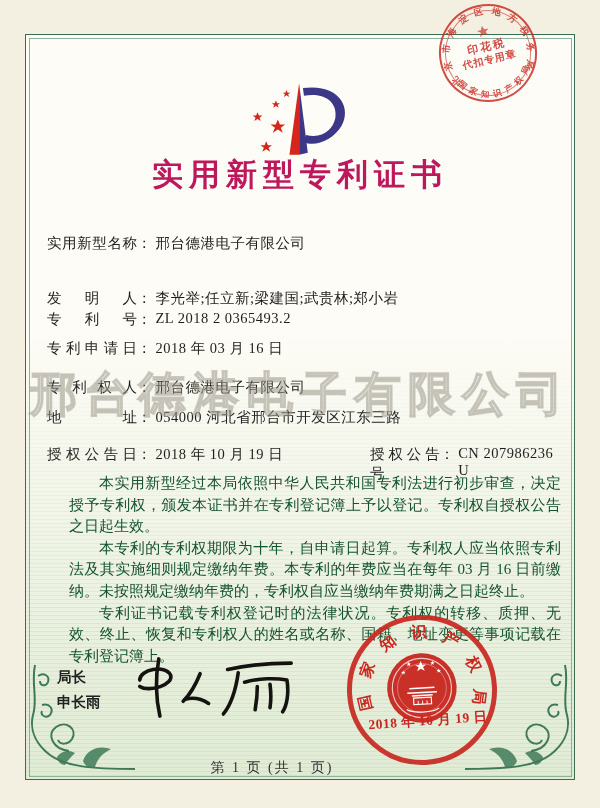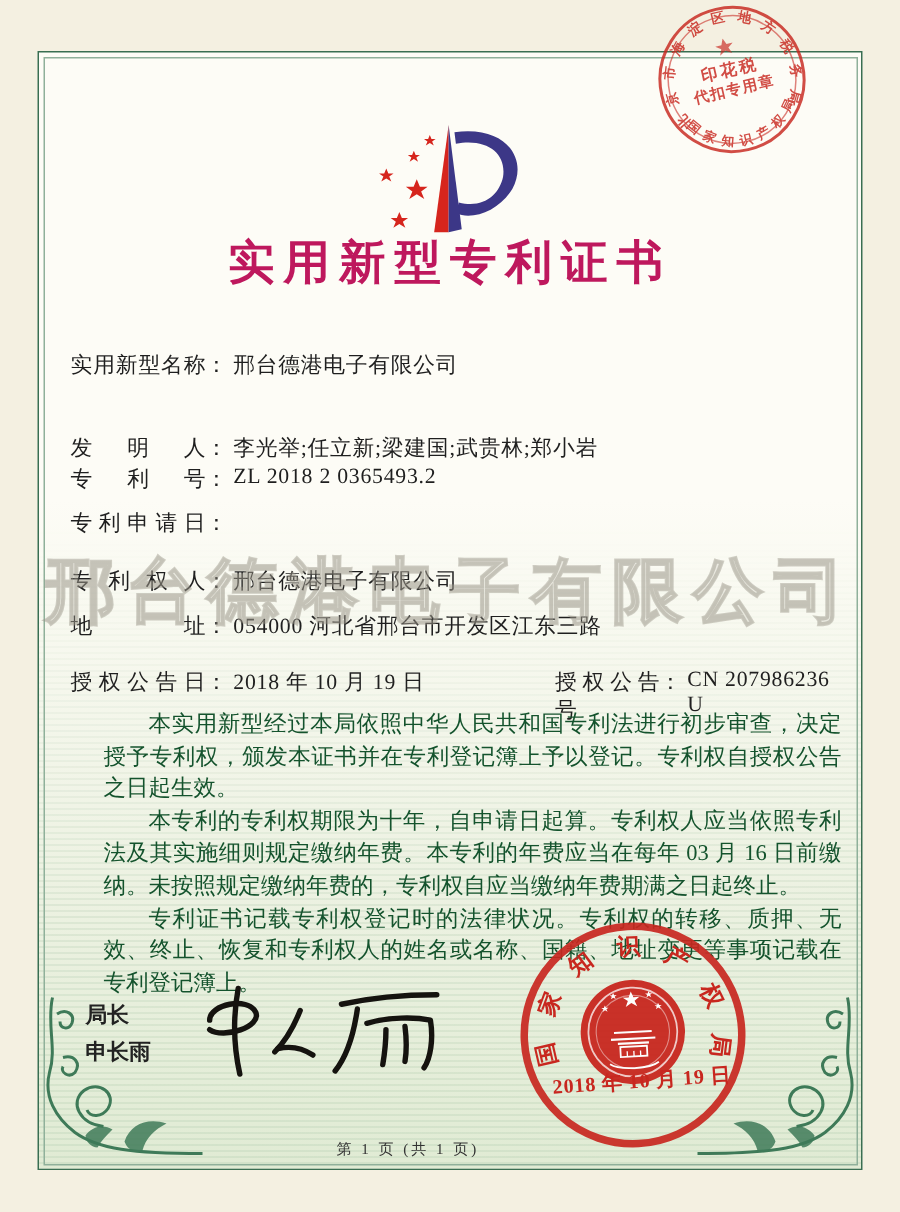--- a/index.html
+++ b/index.html
@@ -67,21 +67,21 @@
   .stamp [data-ring="seal_top.arc_top|42|-118|118|0"]>span{font-size:9px;font-weight:700;color:var(--seal-red,#c8271f);}
   .stamp [data-ring="seal_top.arc_bottom|41|232|128|1"]>span{font-size:8.5px;font-weight:700;color:var(--seal-red,#c8271f);}
   .stamp .c1{position:absolute;left:0;right:0;top:38px;text-align:center;font-size:11px;font-weight:700;color:var(--seal-red,#c8271f);letter-spacing:2px;}
   .stamp .c2{position:absolute;left:0;right:0;top:52px;text-align:center;font-size:10px;font-weight:700;color:var(--seal-red,#c8271f);letter-spacing:1px;}
   .stamp .st-star{position:absolute;left:46px;top:24px;width:12px;height:12px;}
 
   [data-ring]{position:absolute;inset:0;pointer-events:none;}
   [data-ring]>span{position:absolute;left:50%;top:50%;width:1em;height:1em;line-height:1em;
     margin:-0.5em 0 0 -0.5em;text-align:center;display:block;}
 
-  .page-num{position:absolute;left:0;right:56px;top:724px;text-align:center;font-size:10px;color:#333;letter-spacing:2px;}
+  .page-num{position:absolute;left:0;right:56px;top:724px;text-align:center;font-size:14px;color:#333;letter-spacing:2px;}
 
   .fl{position:absolute;width:112px;height:116px;}
   .fl path{stroke:var(--flourish-green,#3e7a58);fill:none;stroke-width:2;}
   .fl .leaf{fill:var(--flourish-green,#3e7a58);stroke:none;opacity:.85;}
   .fl-left{left:1px;top:628px;}
   .fl-right{right:1px;top:628px;transform:scaleX(-1);}
 
   .speck{position:absolute;border-radius:50%;background:radial-gradient(circle, rgba(120,110,60,.5), rgba(120,110,60,0) 70%);}
   .speck1{left:388px;top:38px;width:12px;height:10px;}
   .speck2{left:416px;top:70px;width:8px;height:7px;}
@@ -144,20 +144,21 @@
           <span class="val">李光举;任立新;梁建国;武贵林;郑小岩</span>
       </div>
       <div class="frow r-pno">
         <span class="lab">专利号</span>
           <span class="colon">：</span>
           <span class="val">ZL 2018 2 0365493.2</span>
       </div>
       <div class="frow r-fdate">
         <span class="lab">专利申请日</span>
           <span class="colon">：</span>
+          <span class="val">2018 年 03 月 16 日</span>
       </div>
       <div class="frow r-patentee">
         <span class="lab">专利权人</span>
           <span class="colon">：</span>
           <span class="val">邢台德港电子有限公司</span>
       </div>
       <div class="frow r-addr">
         <span class="lab">地址</span>
           <span class="colon">：</span>
           <span class="val">054000 河北省邢台市开发区江东三路</span>

